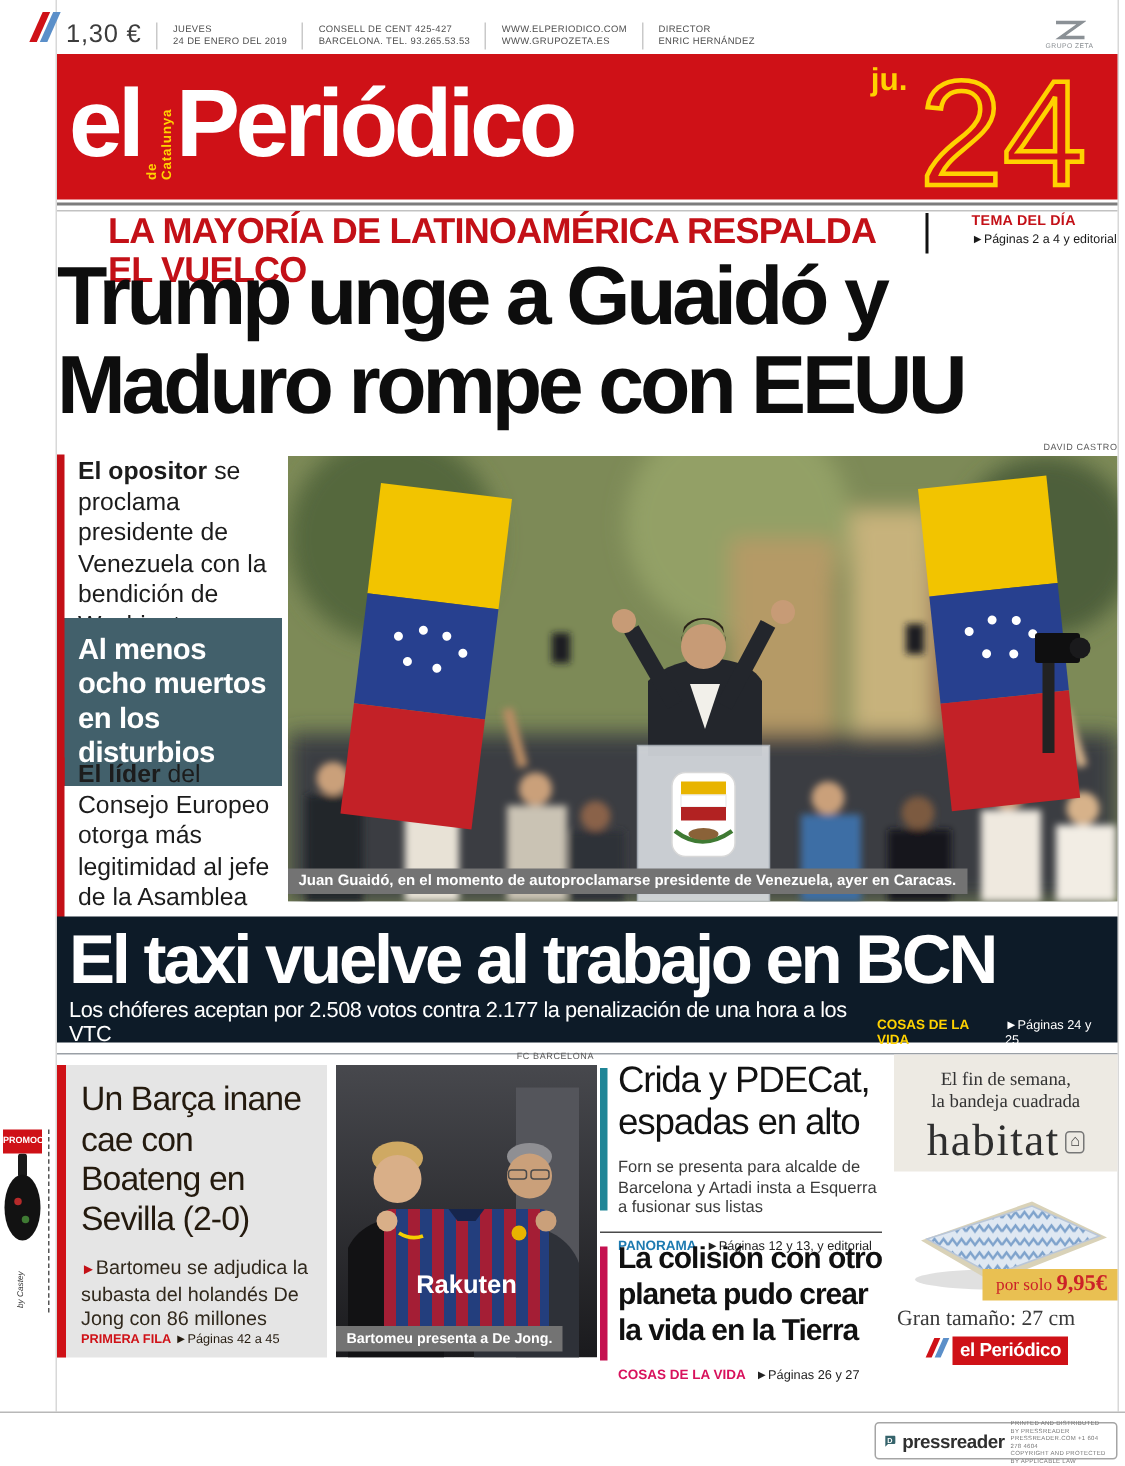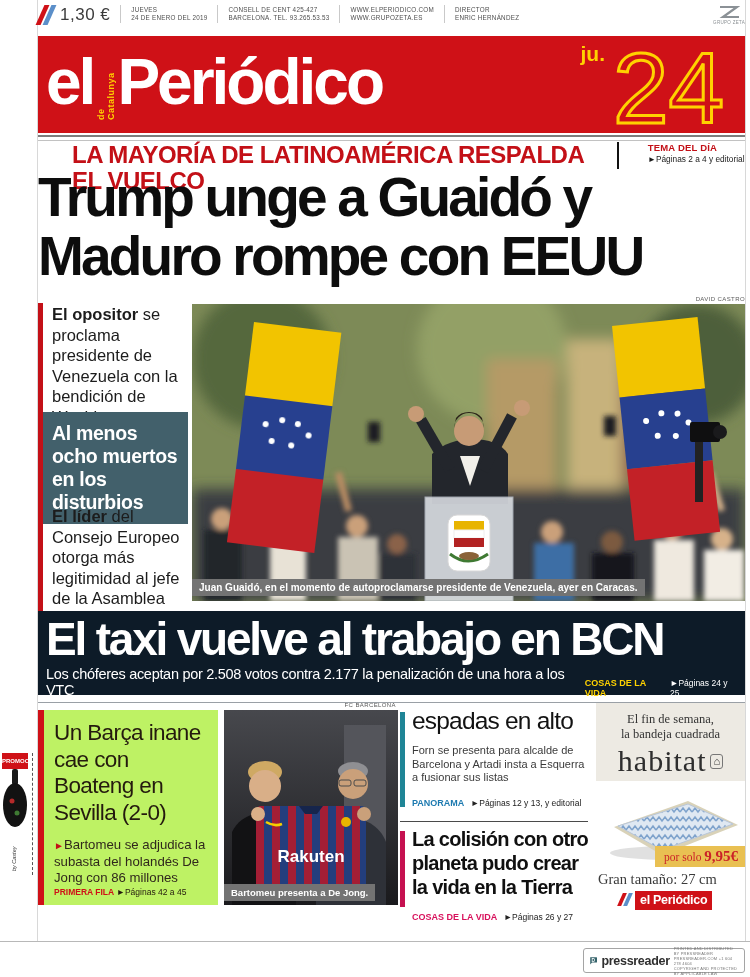--- a/index.html
+++ b/index.html
@@ -2,21 +2,21 @@
 <html><head>
 <meta charset="utf-8">
 <style>
   html,body{margin:0;padding:0;background:#fff;}
   #page{position:relative;width:750px;height:977px;background:#fff;overflow:hidden;
         font-family:"Liberation Sans",sans-serif;color:#111;}
   .abs{position:absolute;}
   .vline{position:absolute;top:0;height:941px;border-left:1px solid #d8d8d8;}
 
   
-  .topbar{left:40px;top:5px;width:705px;height:28px;display:flex;align-items:flex-start;}
+  .topbar{left:24px;top:5px;width:705px;height:28px;display:flex;align-items:flex-end;}
   .tb-price{font-size:17px;color:#3c3c3c;margin:0 10px 0 6px;letter-spacing:.5px;}
   .tb-col{border-left:1px solid #c9c9c9;padding:1px 10px;font-size:6.3px;line-height:8px;
           color:#4e4e4e;letter-spacing:.25px;text-transform:uppercase;white-space:nowrap;}
   .tb-zeta{margin-left:auto;display:flex;flex-direction:column;align-items:center;}
   .tb-zeta span{font-size:4.5px;color:#8a8f93;letter-spacing:.3px;margin-top:1px;}
   .slashes i{display:inline-block;width:5px;height:20px;transform:skewX(-24deg);margin-right:2px;}
 
   
   .masthead{left:38px;top:36px;width:707px;height:97px;background:#cf1117;}
   .m-title{position:absolute;left:8px;top:0px;display:flex;align-items:flex-start;}
@@ -60,21 +60,21 @@
   .t-head{font-size:46px;font-weight:bold;color:#fff;letter-spacing:-2.2px;line-height:52px;white-space:nowrap;}
   .t-subrow{display:flex;align-items:flex-end;margin-top:1px;}
   .t-sub{font-size:14.5px;color:#fff;letter-spacing:-.3px;}
   .t-sec{font-size:9px;font-weight:bold;color:#ffd200;margin-left:7px;}
   .t-pg{font-size:8.5px;color:#fff;margin-left:3px;}
 
   .rule2{left:38px;top:702px;width:707px;border-top:1.5px solid #9aa0a6;}
   .rule3{left:0;top:941px;width:750px;border-top:1px solid #b8b8b8;}
 
   
-  .orange{left:38px;top:710px;width:180px;height:195px;background:#bef264;border-left:6px solid #cf1117;
+  .orange{left:38px;top:710px;width:180px;height:195px;background:#e5e5e5;border-left:6px solid #cf1117;
           box-sizing:border-box;padding:10px 6px 8px 10px;}
   .o-head{font-size:22.5px;line-height:26.5px;color:#241a0e;letter-spacing:-.6px;}
   .o-bullet{margin-top:11px;font-size:13.2px;line-height:16px;color:#30281c;}
   .o-bullet .arr{color:#c31017;font-size:10px;}
   .o-foot{position:absolute;left:10px;bottom:8px;font-size:8.5px;}
   .o-sec{color:#cf1117;font-weight:bold;}
   .o-pg{color:#241a0e;}
 
   
   .barteal{left:400px;top:712px;width:5px;height:95px;background:#1f8596;}
@@ -330,20 +330,21 @@
     </g>
     <circle cx="34" cy="104" r="7" fill="#d9af88"></circle>
     <circle cx="140" cy="104" r="7" fill="#caa07a"></circle>
   </svg>
   <div class="capstrip" style="left:0;bottom:4px;font-size:9.5px">Bartomeu presenta a De Jong.</div>
 </div>
 
 <div class="abs barteal"></div>
 <div class="abs crida">
   <div class="c-h">
+    <div>Crida y PDECat,</div>
         <div>espadas en alto</div>
   </div>
   <div class="c-sub">Forn se presenta para alcalde de Barcelona y Artadi insta a Esquerra a fusionar sus listas</div>
   <div class="c-lab">
     <span class="c-sec">PANORAMA</span>
     <span class="c-pg">►Páginas 12 y 13, y editorial</span>
   </div>
 </div>
 
 <div class="abs rdiv"></div>

